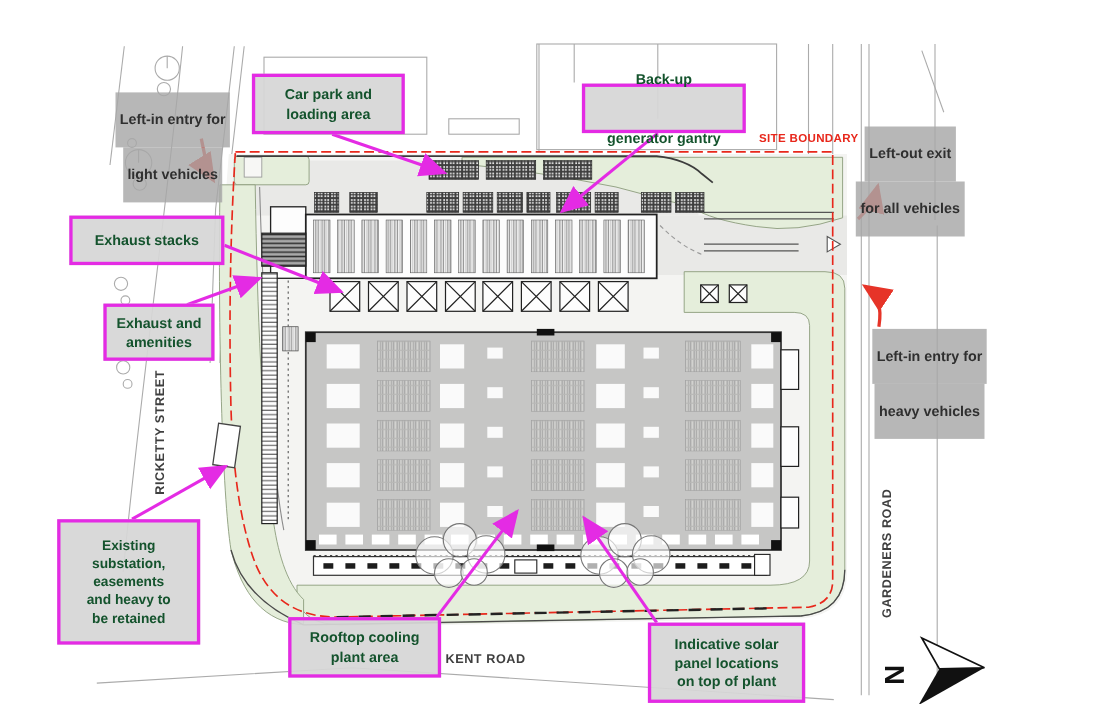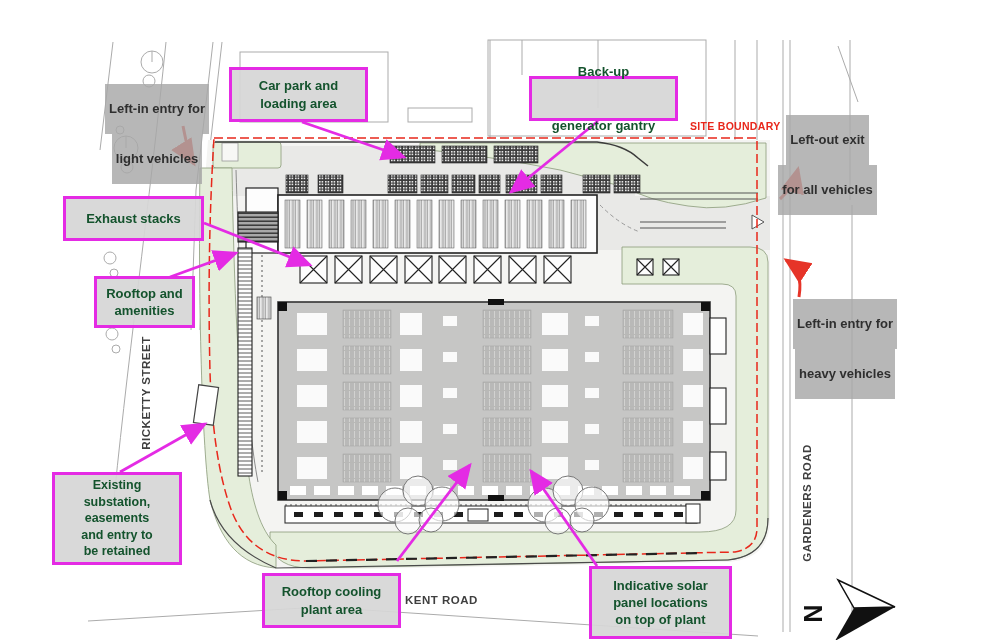--- a/index.html
+++ b/index.html
@@ -342,33 +342,33 @@
   <div class="mbox" style="left:529px;top:76px;width:149px;height:45px;gap:36px;">
     <span>Back-up</span>
     <span>generator gantry</span>
   </div>
 
   <div class="mbox" style="left:63px;top:196px;width:141px;height:45px;">
     <span>Exhaust stacks</span>
   </div>
 
   <div class="mbox" style="left:94px;top:276px;width:101px;height:52px;">
-    <span>Rooftop and</span>
+    <span>Exhaust and</span>
     <span>amenities</span>
   </div>
 
-  <div class="mbox" style="left:52px;top:472px;width:130px;height:93px;font-size:12.5px;">
+  <div class="mbox" style="left:52px;top:472px;width:130px;height:114px;font-size:12.5px;">
     <span>Existing</span>
     <span>substation,</span>
     <span>easements</span>
-    <span>and entry to</span>
+    <span>and heavy to</span>
     <span>be retained</span>
   </div>
 
-  <div class="mbox" style="left:262px;top:561px;width:139px;height:55px;margin-top:12px;">
+  <div class="mbox" style="left:262px;top:561px;width:139px;height:55px;">
     <span>Rooftop cooling</span>
     <span>plant area</span>
   </div>
 
   <div class="mbox" style="left:589px;top:566px;width:143px;height:73px;">
     <span>Indicative solar</span>
     <span>panel locations</span>
     <span>on top of plant</span>
   </div>
 

